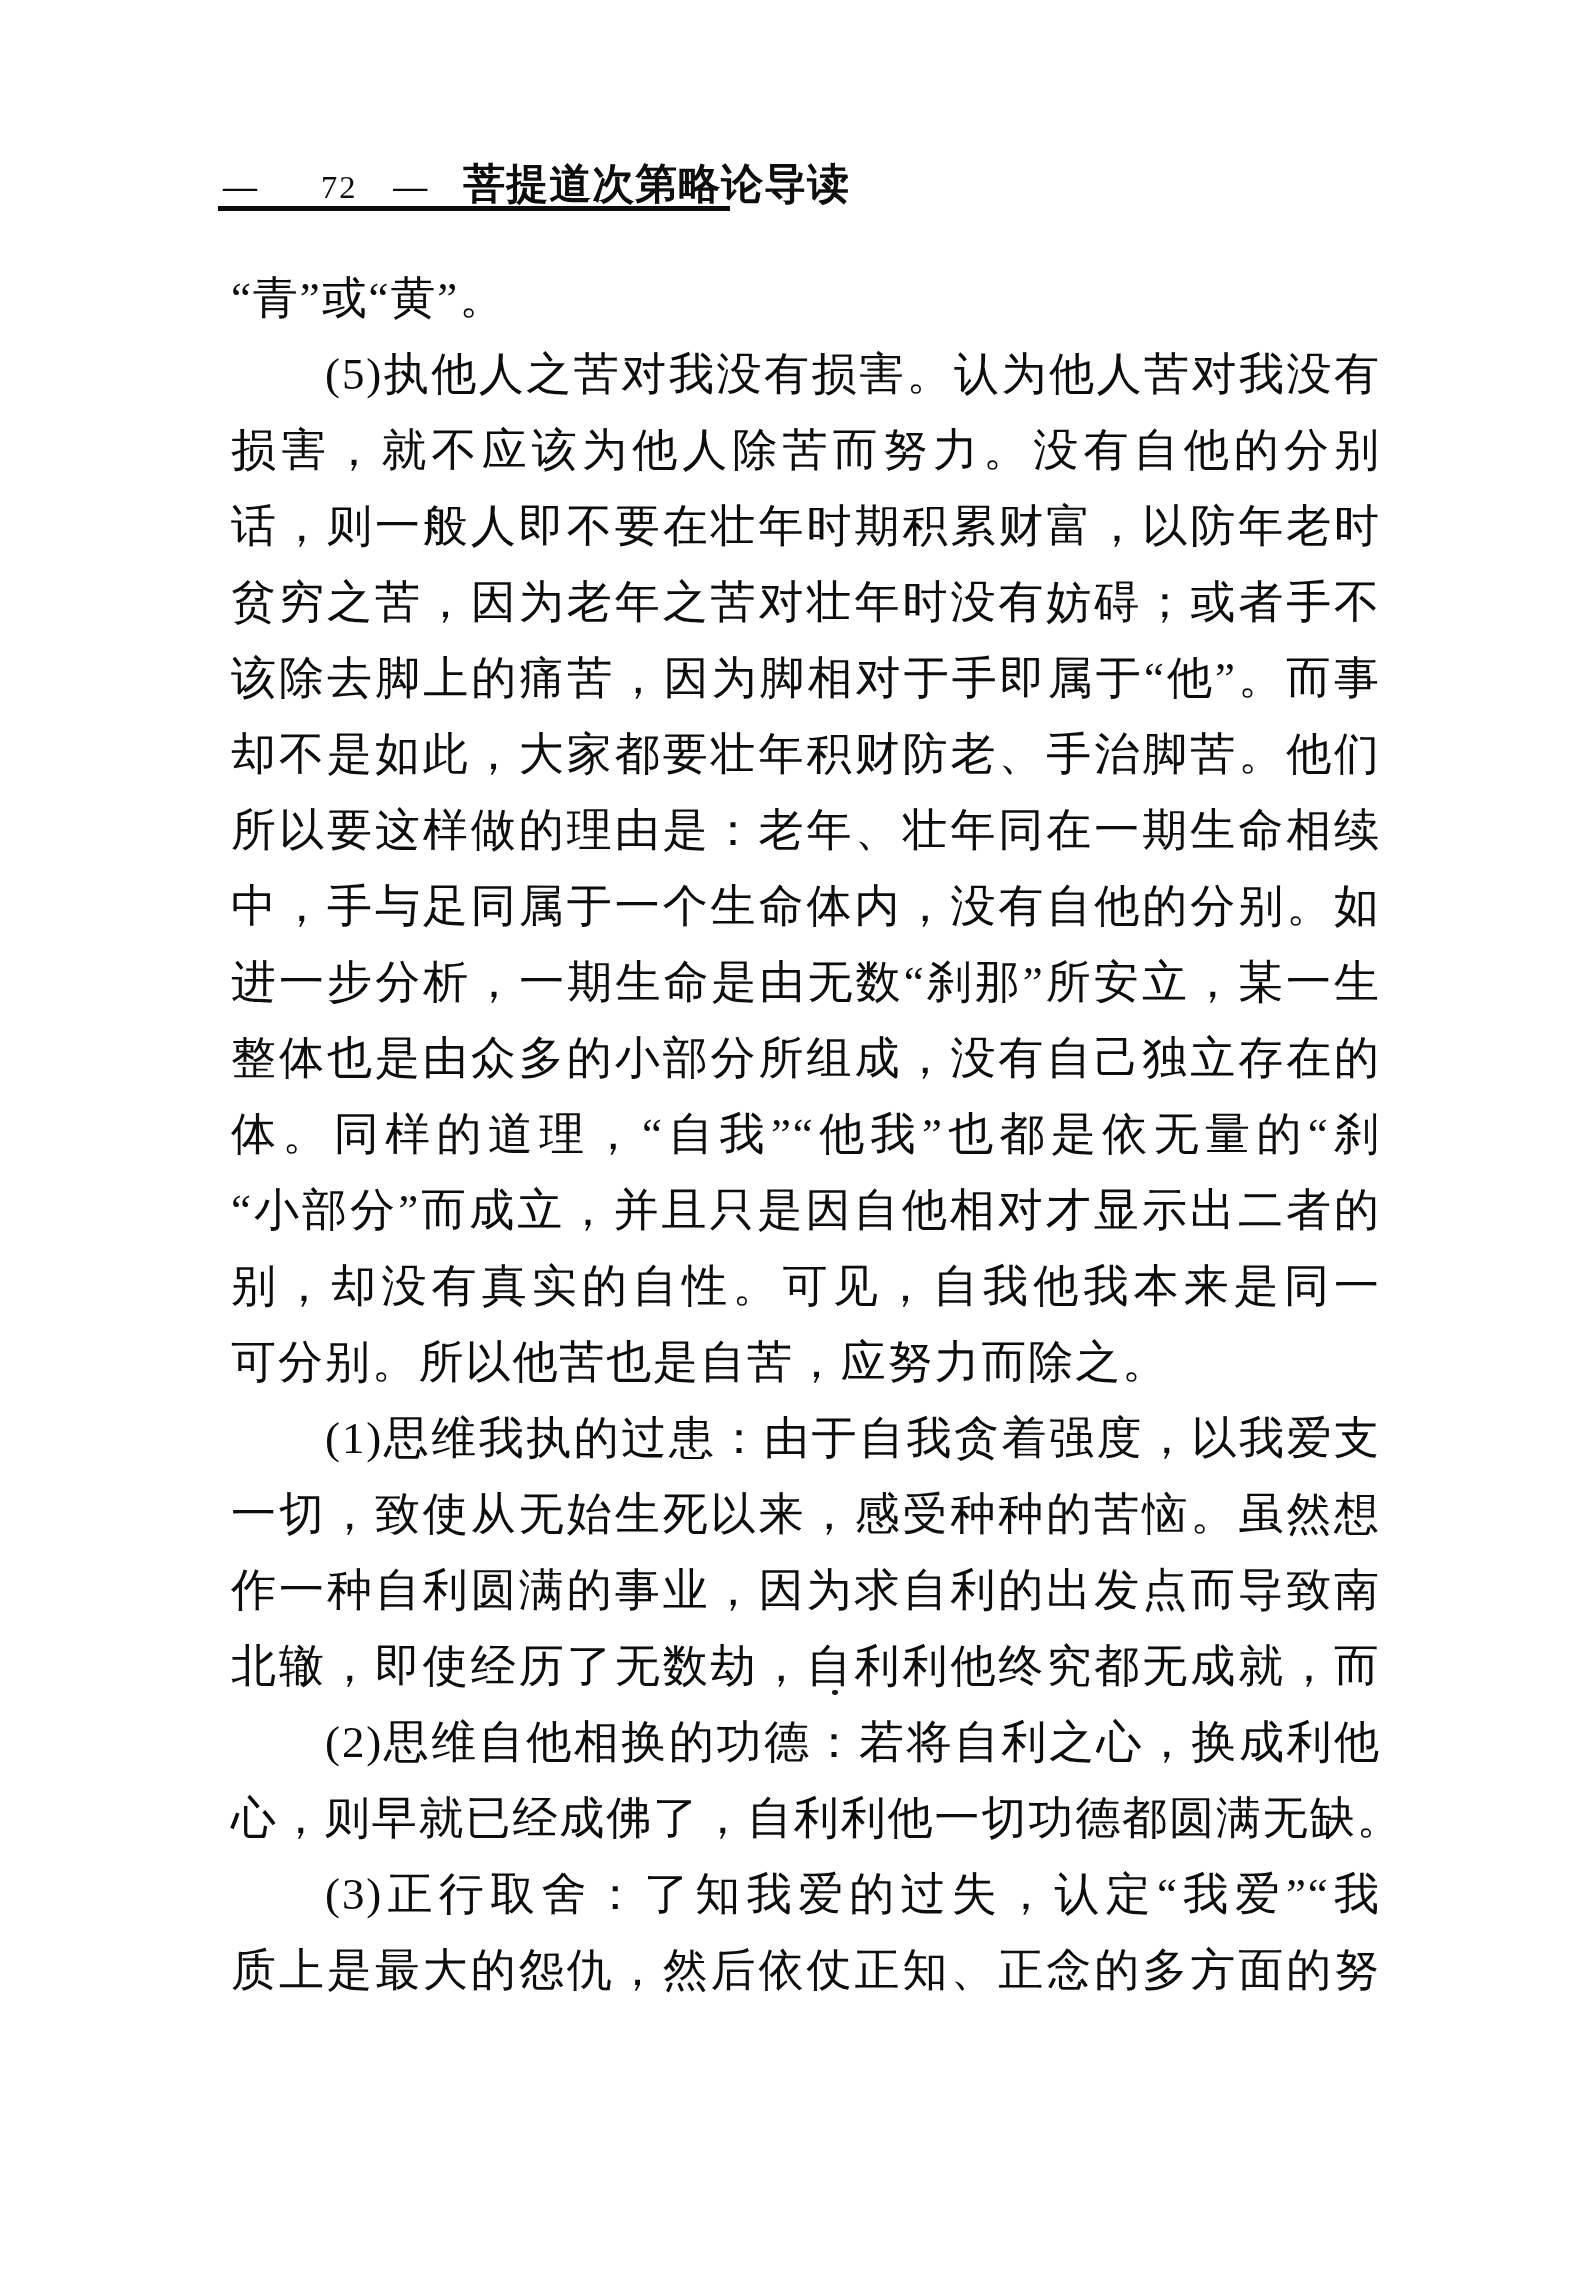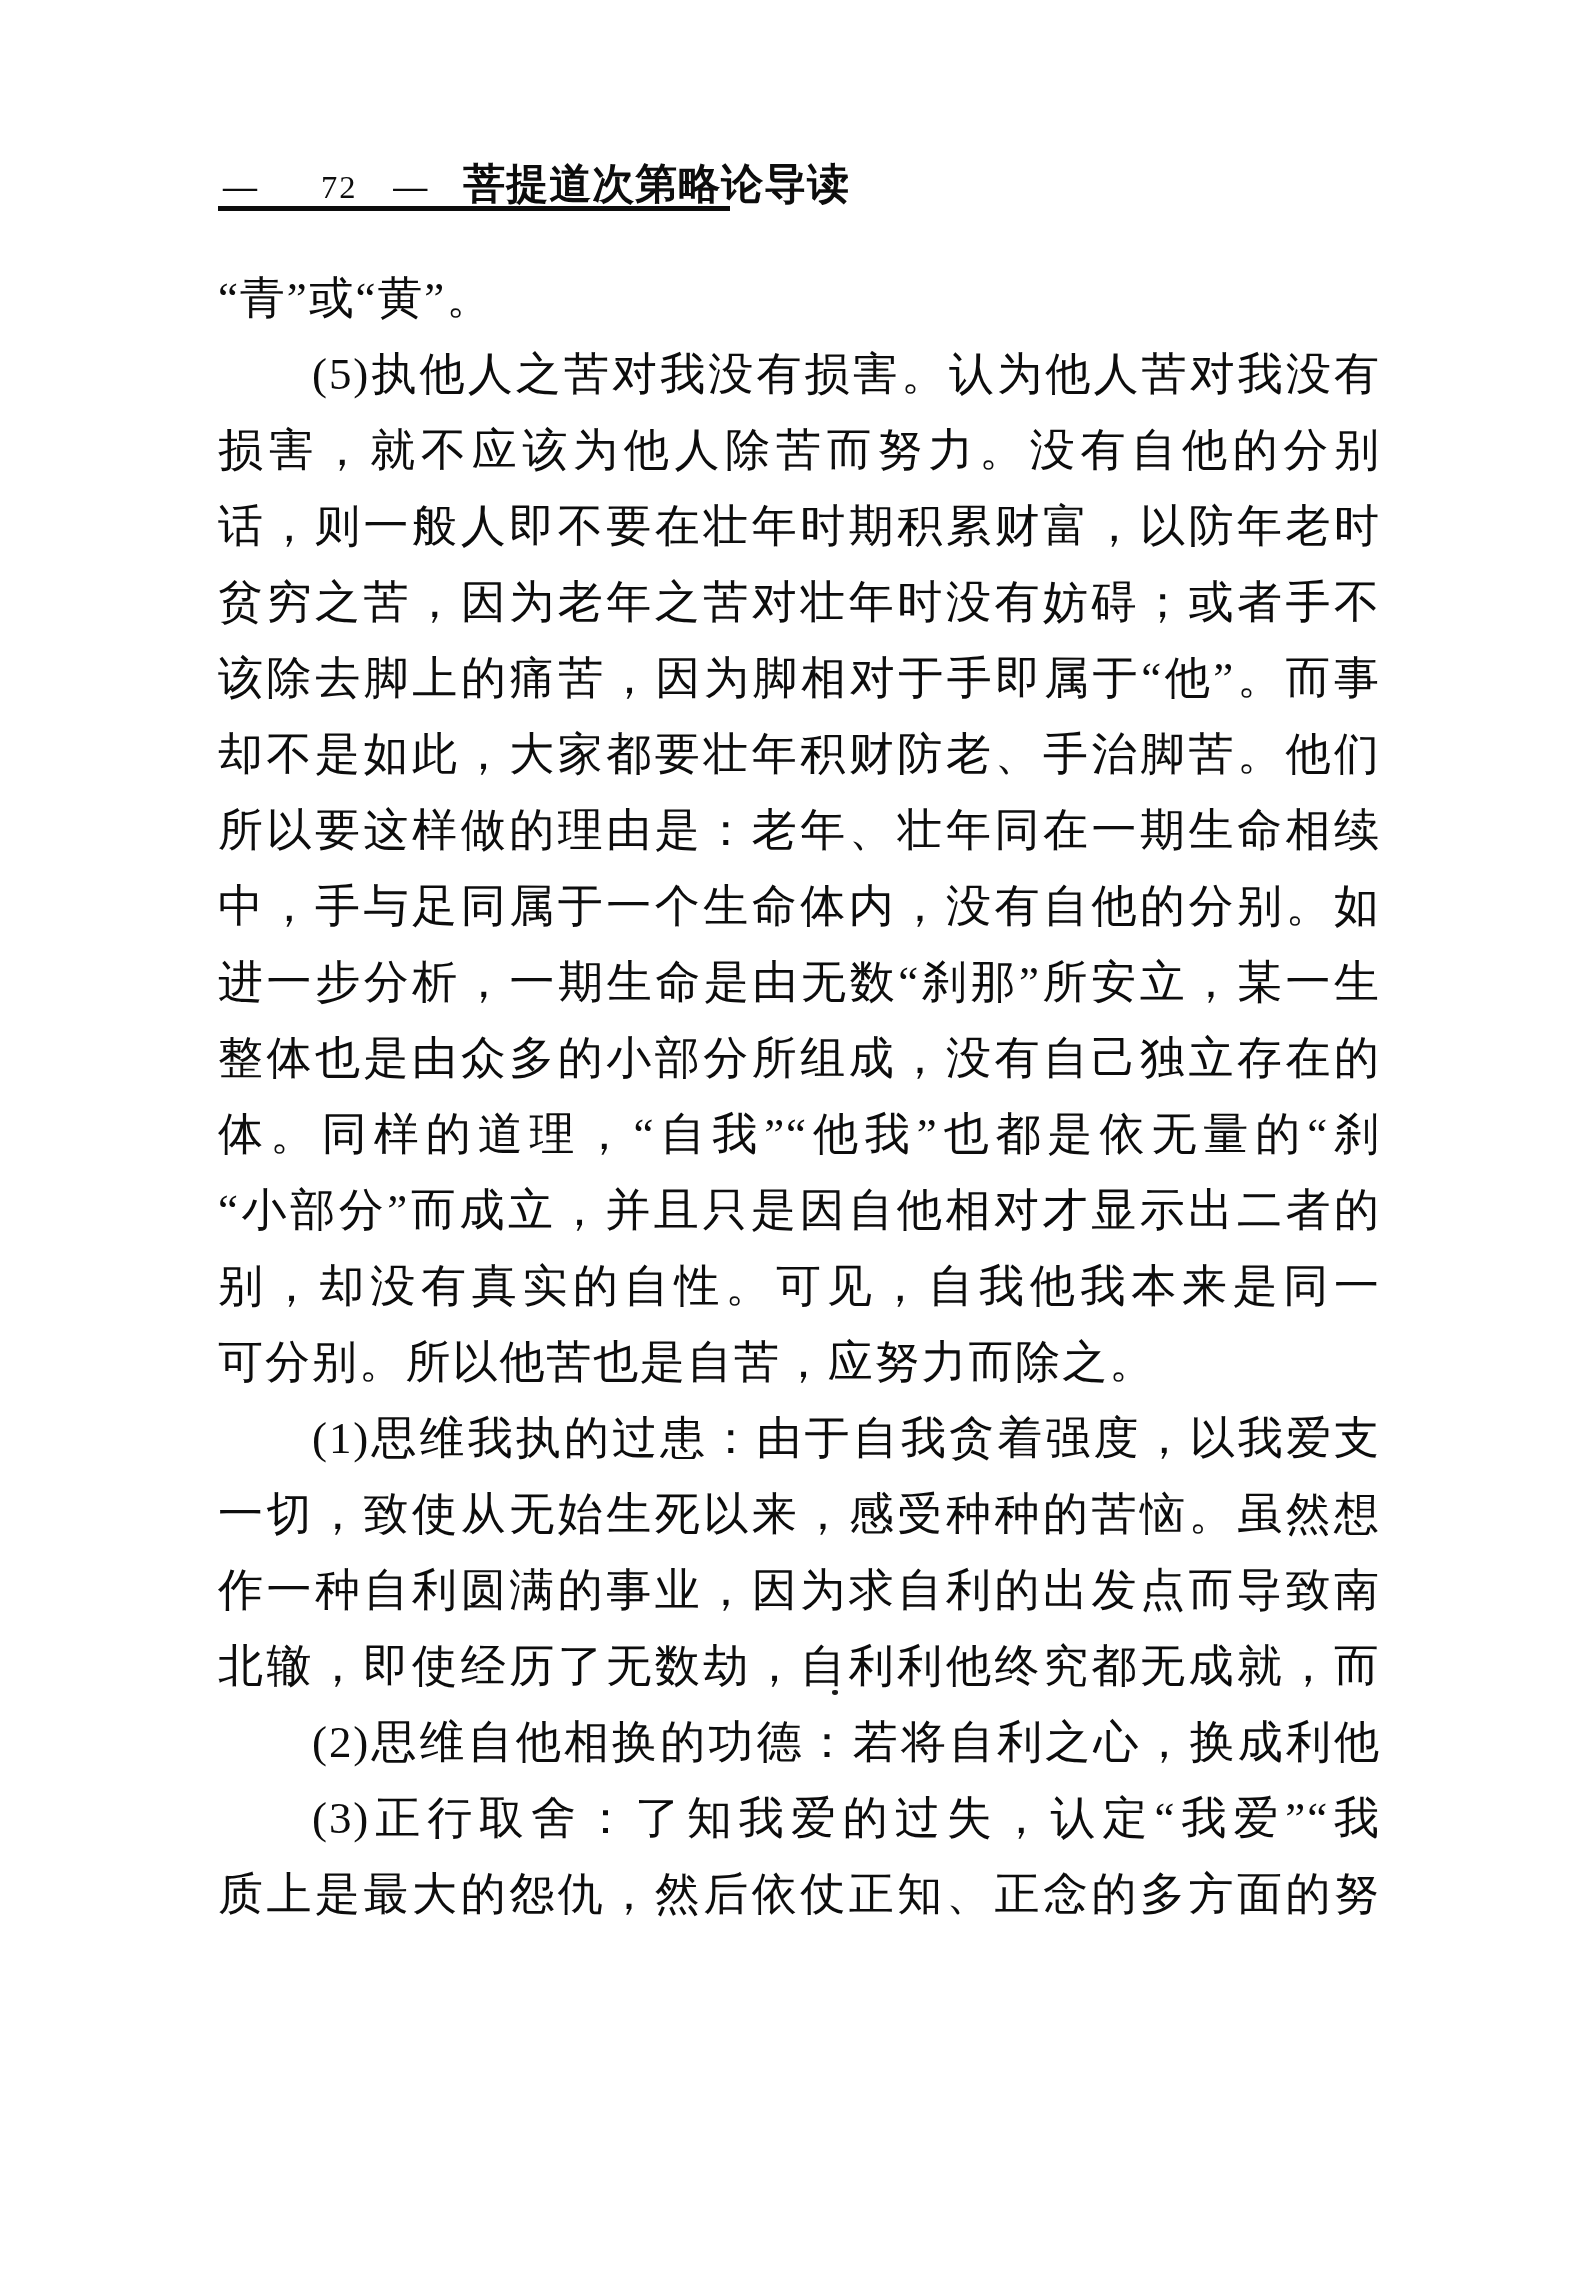--- a/index.html
+++ b/index.html
@@ -55,20 +55,21 @@
     left: 218px;
     top: 260px;
     width: 1163px;
   }
   .line {
     height: 76px;
     line-height: 76px;
     font-size: 45px;
     letter-spacing: 1.9px;
     white-space: nowrap;
+    margin-left: 13px;
   }
   .line.just {
     white-space: normal;
     text-align: justify;
     text-align-last: justify;
     text-justify: inter-character;
     overflow: hidden;
   }
   .line.ind { text-indent: 94px; }
   
@@ -110,20 +111,21 @@
     <div class="line just">整体也是由众多的小部分所组成，没有自己独立存在的本</div>
     <div class="line just">体。同样的道理，“自我”“他我”也都是依无量的“刹那”和</div>
     <div class="line just">“小部分”而成立，并且只是因自他相对才显示出二者的差</div>
     <div class="line just">别，却没有真实的自性。可见，自我他我本来是同一体，无</div>
     <div class="line">可分别。所以他苦也是自苦，应努力而除之。</div>
     <div class="line just ind">(1)思维我执的过患：由于自我贪着强度，以我爱支配</div>
     <div class="line just">一切，致使从无始生死以来，感受种种的苦恼。虽然想要</div>
     <div class="line just">作一种自利圆满的事业，因为求自利的出发点而导致南辕</div>
     <div class="line just">北辙，即使经历了无数劫，自利利他终究都无成就，而且纯</div>
     <div class="line just ind">(2)思维自他相换的功德：若将自利之心，换成利他之</div>
+    <div class="line">心，则早就已经成佛了，自利利他一切功德都圆满无缺。</div>
     <div class="line just ind">(3)正行取舍：了知我爱的过失，认定“我爱”“我执”实</div>
     <div class="line just">质上是最大的怨仇，然后依仗正知、正念的多方面的努力，</div>
   </main>
 
   <div class="speck"></div>
 
 </div>
 
 
 </body></html>

